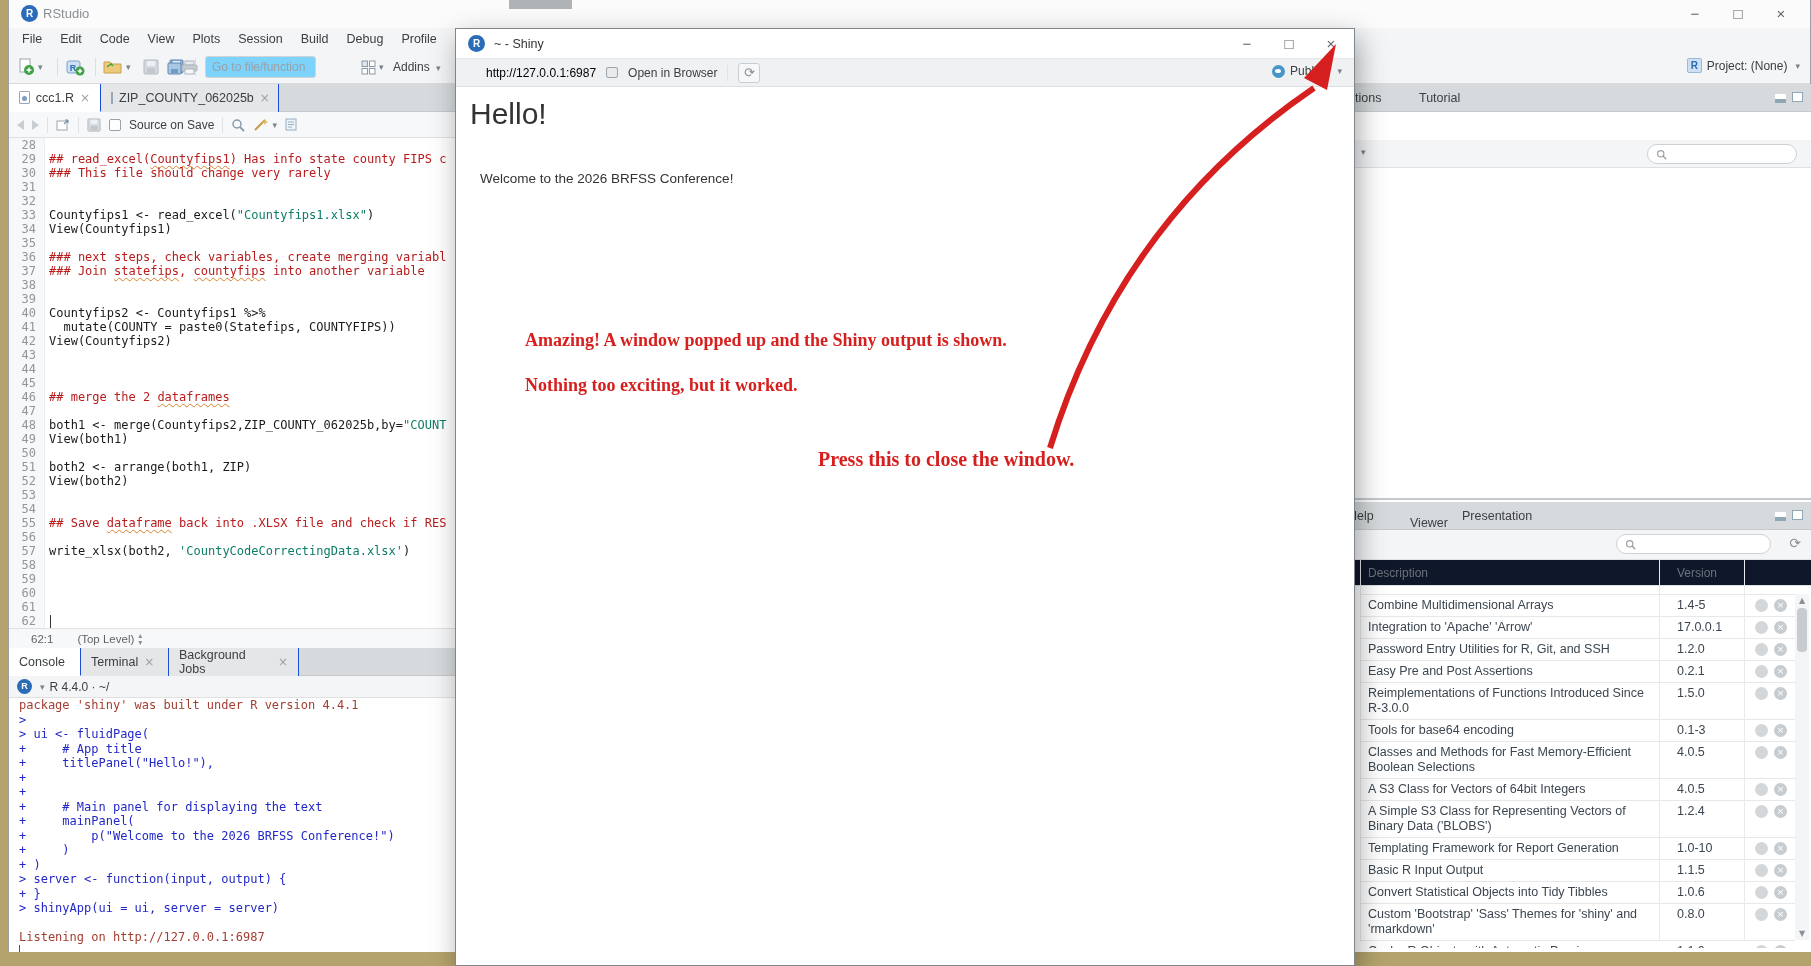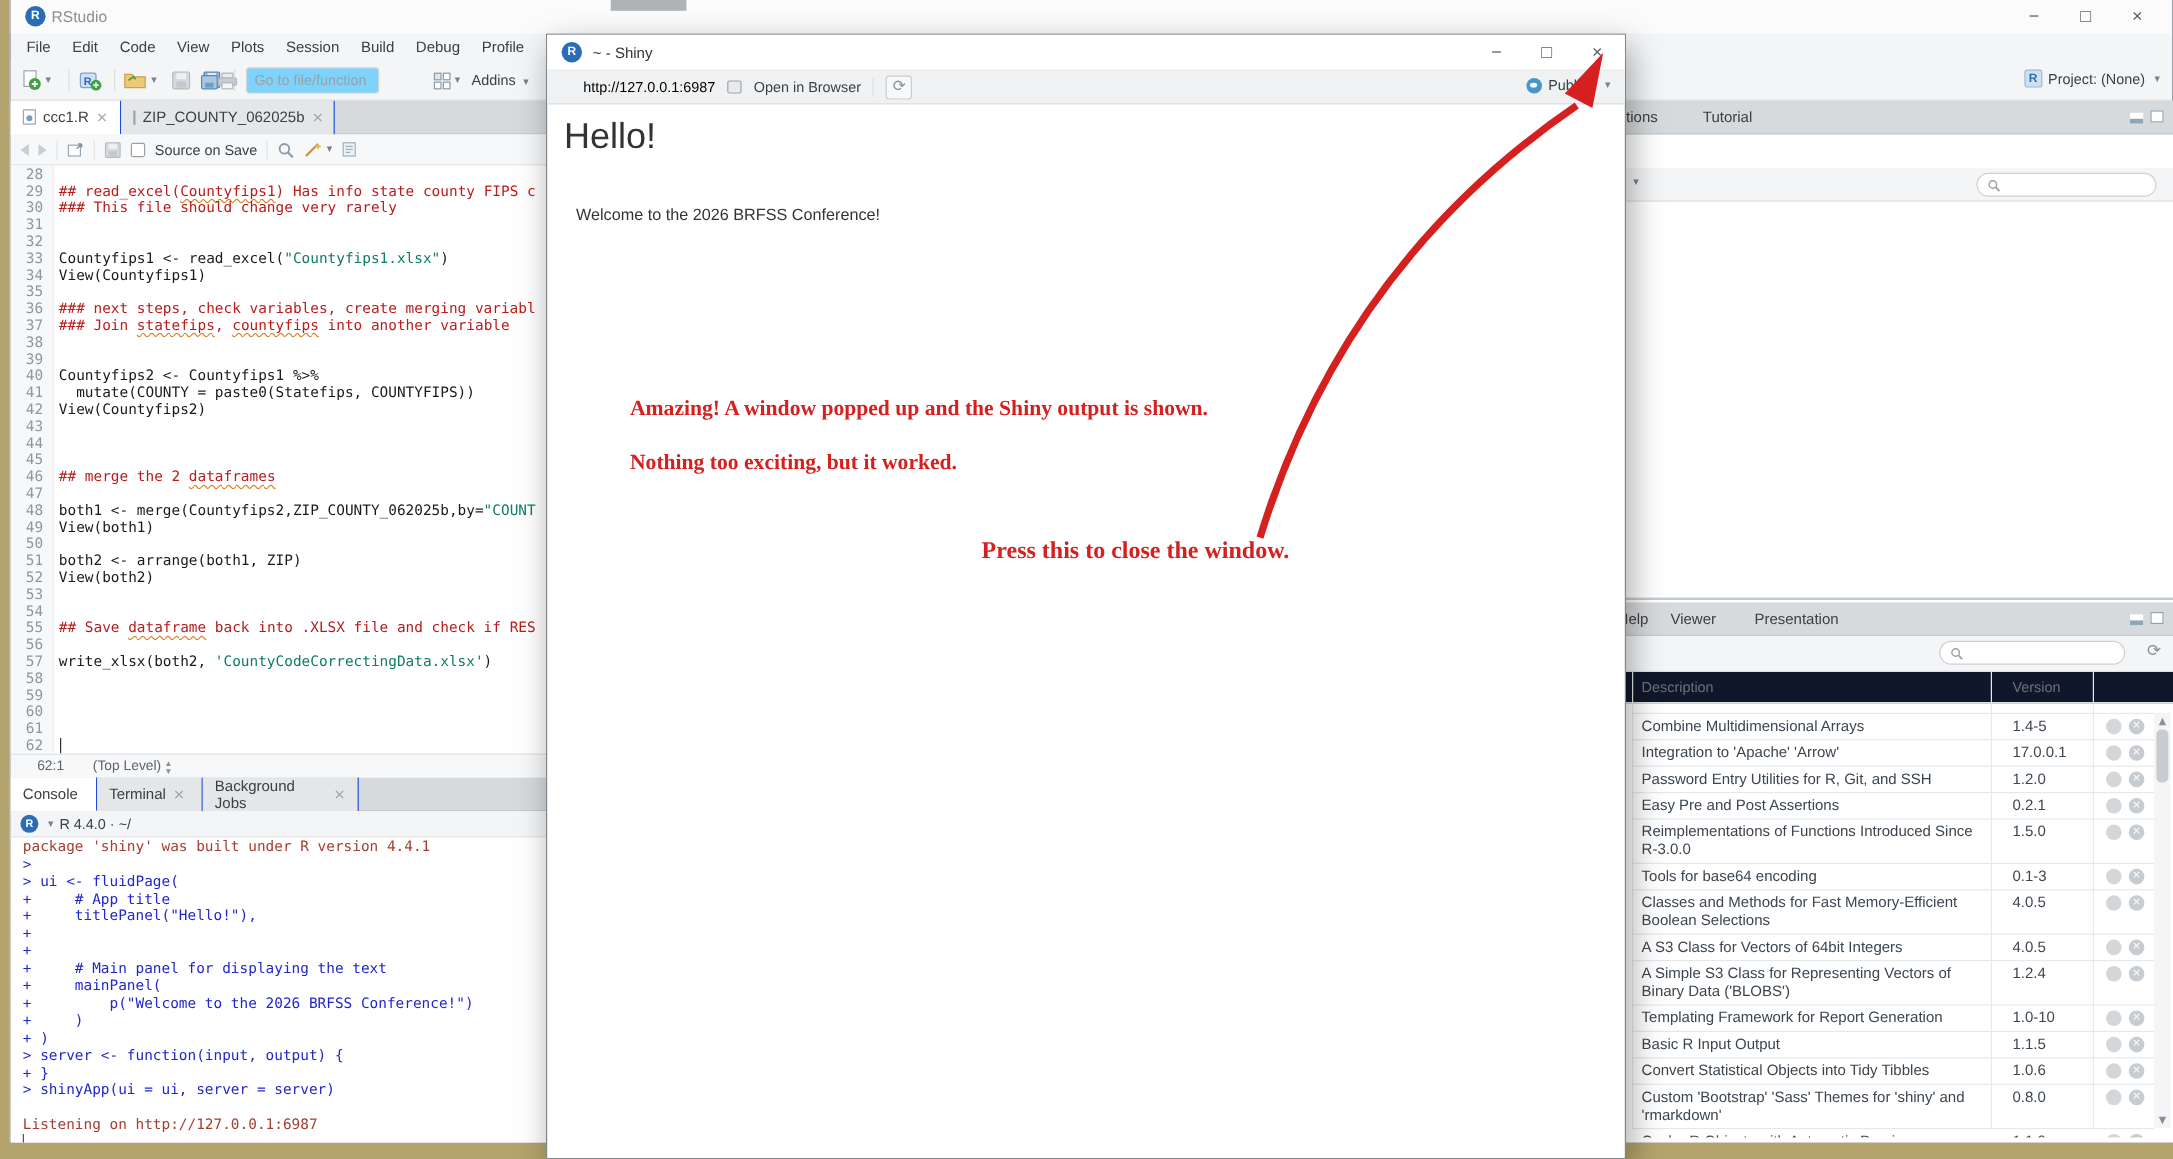--- a/index.html
+++ b/index.html
@@ -395,21 +395,21 @@
           <input type="text" style="">
         </div>
       </div>
     </div>
 
     <div class="pane pkg-pane">
       <div class="tabstrip">
         <div class="tab" style="left:166px; width:50px; background:transparent; border:none;">
           <span>Help</span>
         </div>
-        <div class="tab" style="left:210px; width:62px; background:transparent; border:none;">
+        <div class="tab" style="left:228px; width:62px; background:transparent; border:none;align-items:flex-end;">
           <span>Viewer</span>
         </div>
         <div class="tab" style="left:280px; width:100px; background:transparent; border:none;">
           <span>Presentation</span>
         </div>
         <div class="pane-btns">
           <span class="pane-btn min"></span>
           <span class="pane-btn"></span>
         </div>
       </div>

